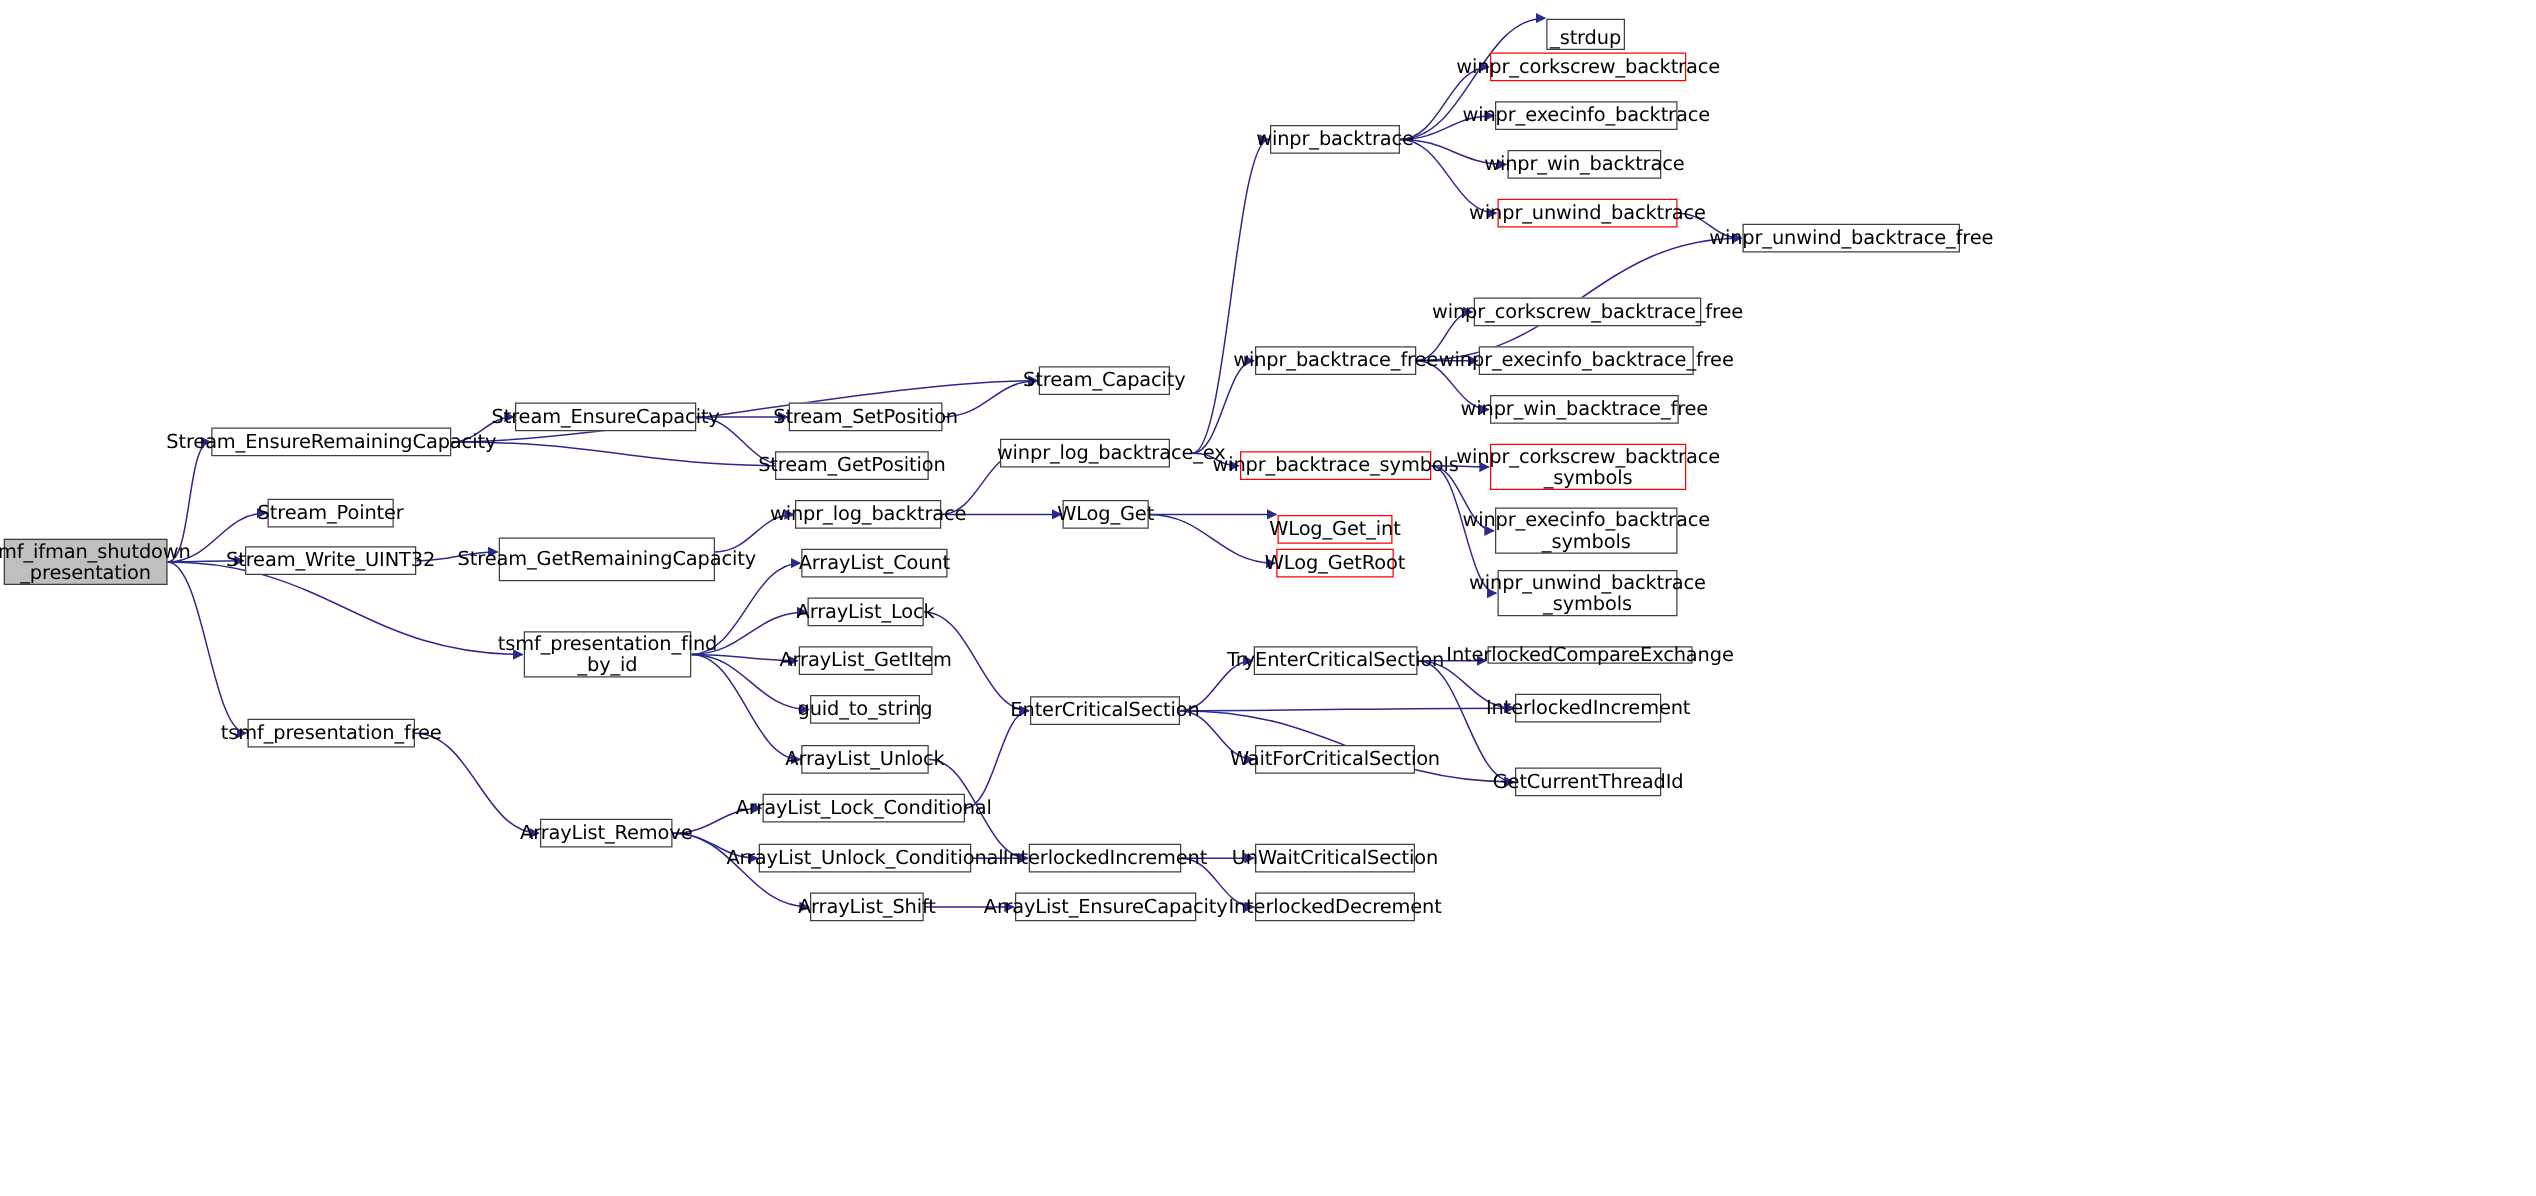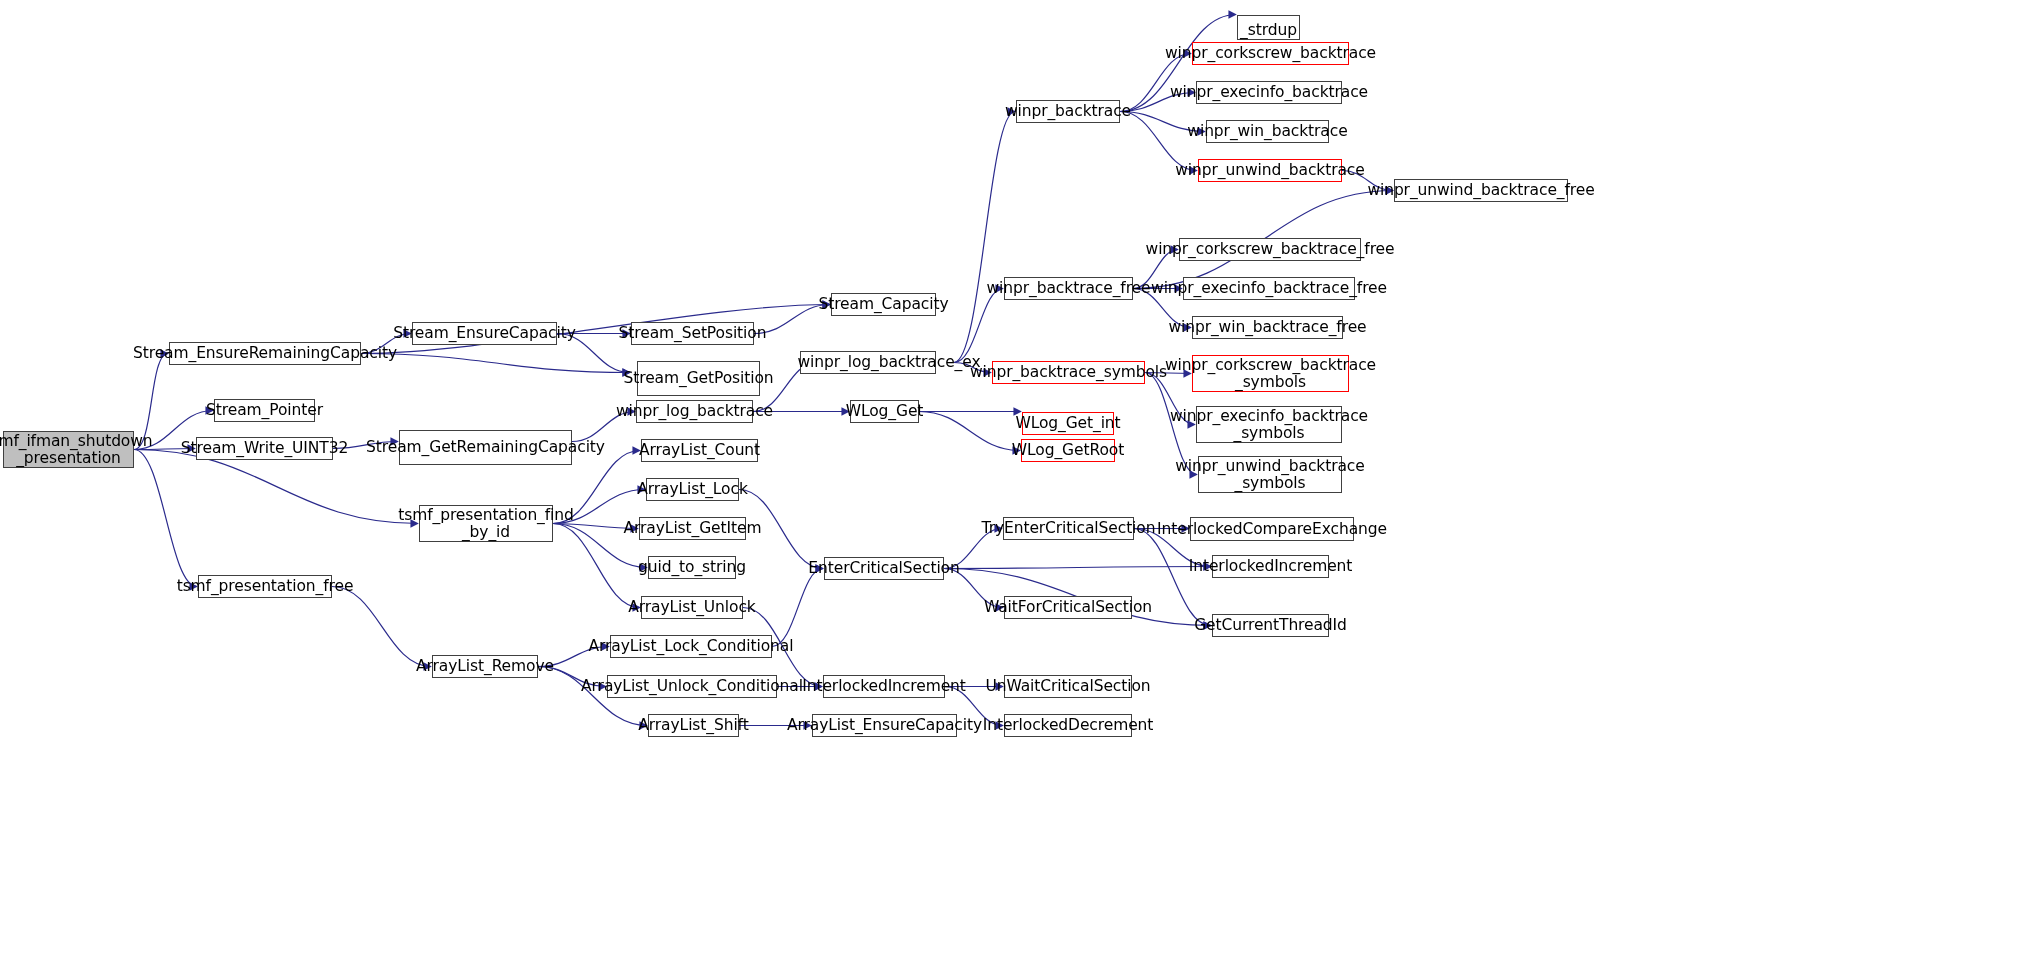--- a/index.html
+++ b/index.html
@@ -127,21 +127,21 @@
       <div class="node" style="left: 169px; top: 342px; width: 192px; height: 23px;"><span class="lbl">Stream_EnsureRemainingCapacity</span></div>
       <div class="node" style="left: 214px; top: 399px; width: 101px; height: 23px;"><span class="lbl">Stream_Pointer</span></div>
       <div class="node" style="left: 196px; top: 437px; width: 137px; height: 23px;"><span class="lbl">Stream_Write_UINT32</span></div>
       <div class="node" style="left: 198px; top: 575px; width: 134px; height: 23px;"><span class="lbl">tsmf_presentation_free</span></div>
       <div class="node" style="left: 412px; top: 322px; width: 145px; height: 23px;"><span class="lbl">Stream_EnsureCapacity</span></div>
       <div class="node" style="left: 399px; top: 430px; width: 173px; height: 35px;"><span class="lbl">Stream_GetRemainingCapacity</span></div>
       <div class="node" style="left: 419px; top: 505px; width: 134px; height: 37px;"><span class="lbl">tsmf_presentation_find
 _by_id</span></div>
       <div class="node" style="left: 432px; top: 655px; width: 106px; height: 23px;"><span class="lbl">ArrayList_Remove</span></div>
       <div class="node" style="left: 631px; top: 322px; width: 123px; height: 23px;"><span class="lbl">Stream_SetPosition</span></div>
-      <div class="node" style="left: 637px; top: 361px; width: 123px; height: 35px;"><span class="lbl">Stream_GetPosition</span></div>
+      <div class="node" style="left: 620px; top: 361px; width: 123px; height: 23px;"><span class="lbl">Stream_GetPosition</span></div>
       <div class="node" style="left: 636px; top: 400px; width: 117px; height: 23px;"><span class="lbl">winpr_log_backtrace</span></div>
       <div class="node" style="left: 641px; top: 439px; width: 117px; height: 23px;"><span class="lbl">ArrayList_Count</span></div>
       <div class="node" style="left: 646px; top: 478px; width: 93px; height: 23px; text-align: center;"><span class="lbl">ArrayList_Lock</span></div>
       <div class="node" style="left: 639px; top: 517px; width: 107px; height: 23px;"><span class="lbl">ArrayList_GetItem</span></div>
       <div class="node" style="left: 648px; top: 556px; width: 88px; height: 23px;"><span class="lbl">guid_to_string</span></div>
       <div class="node" style="left: 641px; top: 596px; width: 102px; height: 23px;"><span class="lbl">ArrayList_Unlock</span></div>
       <div class="node" style="left: 610px; top: 635px; width: 162px; height: 23px;"><span class="lbl">ArrayList_Lock_Conditional</span></div>
       <div class="node" style="left: 607px; top: 675px; width: 170px; height: 23px;"><span class="lbl">ArrayList_Unlock_Conditional</span></div>
       <div class="node" style="left: 648px; top: 714px; width: 91px; height: 23px;"><span class="lbl">ArrayList_Shift</span></div>
       <div class="node" style="left: 831px; top: 293px; width: 105px; height: 23px;"><span class="lbl">Stream_Capacity</span></div>
@@ -166,18 +166,18 @@
       <div class="node red" style="left: 1198px; top: 159px; width: 144px; height: 23px;"><span class="lbl">winpr_unwind_backtrace</span></div>
       <div class="node" style="left: 1179px; top: 238px; width: 182px; height: 23px;"><span class="lbl">winpr_corkscrew_backtrace_free</span></div>
       <div class="node" style="left: 1183px; top: 277px; width: 172px; height: 23px;"><span class="lbl">winpr_execinfo_backtrace_free</span></div>
       <div class="node" style="left: 1192px; top: 316px; width: 151px; height: 23px;"><span class="lbl">winpr_win_backtrace_free</span></div>
       <div class="node red" style="left: 1192px; top: 355px; width: 157px; height: 37px;"><span class="lbl">winpr_corkscrew_backtrace
 _symbols</span></div>
       <div class="node" style="left: 1196px; top: 406px; width: 146px; height: 37px;"><span class="lbl">winpr_execinfo_backtrace
 _symbols</span></div>
       <div class="node" style="left: 1198px; top: 456px; width: 144px; height: 37px;"><span class="lbl">winpr_unwind_backtrace
 _symbols</span></div>
-      <div class="node" style="left: 1190px; top: 517px; width: 164px; height: 24px;"><span class="lbl">InterlockedCompareExchange</span></div>
+      <div class="node" style="left: 1190px; top: 517px; width: 164px; height: 14px;"><span class="lbl">InterlockedCompareExchange</span></div>
       <div class="node" style="left: 1212px; top: 555px; width: 117px; height: 23px;"><span class="lbl">InterlockedIncrement</span></div>
       <div class="node" style="left: 1212px; top: 614px; width: 117px; height: 23px;"><span class="lbl">GetCurrentThreadId</span></div>
       <div class="node" style="left: 1394px; top: 179px; width: 174px; height: 23px;"><span class="lbl">winpr_unwind_backtrace_free</span></div>
     </div>
 </div>
 
 </body></html>

